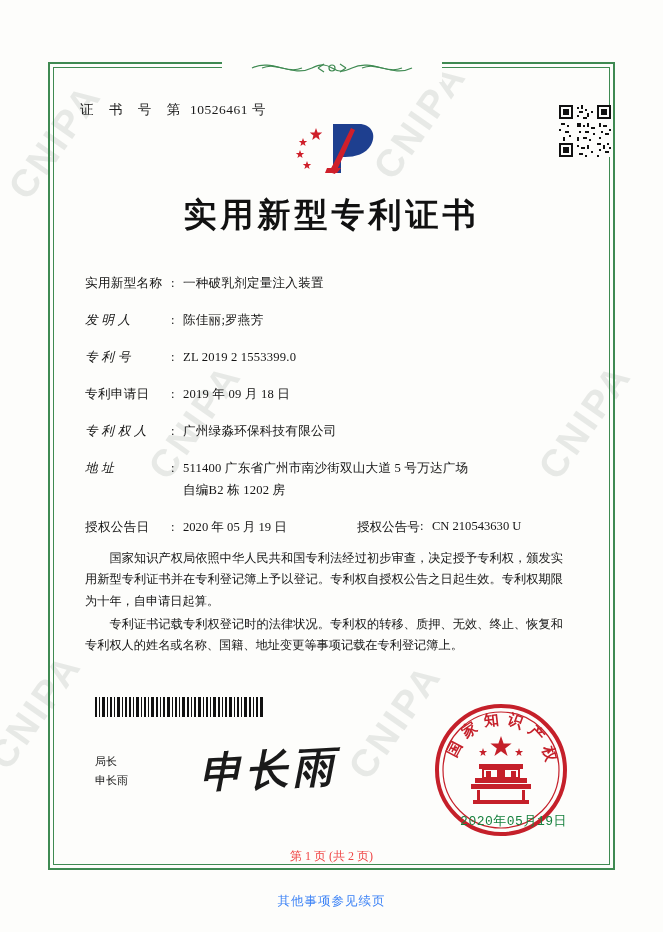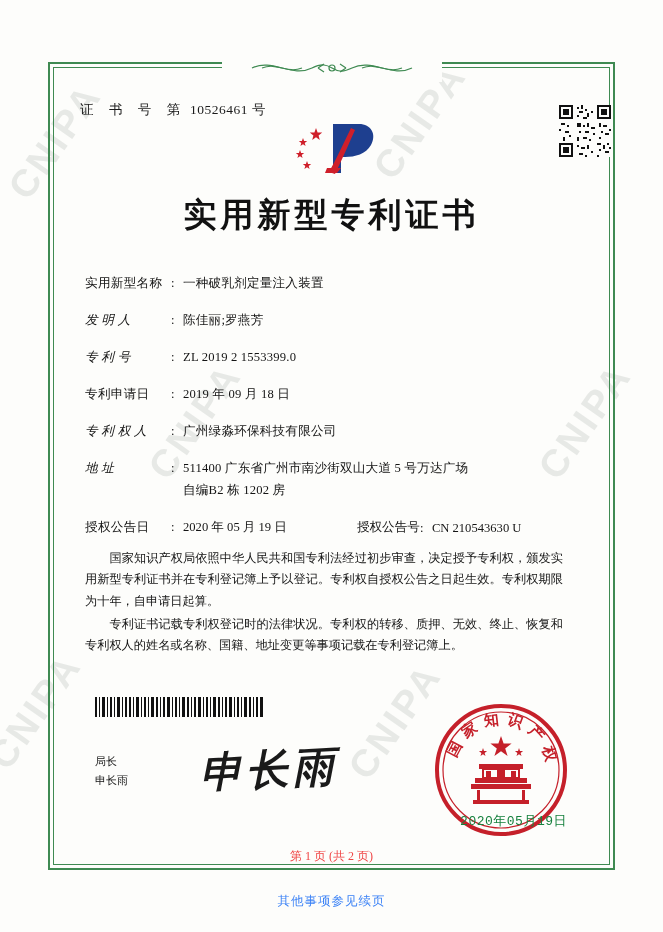--- a/index.html
+++ b/index.html
@@ -135,21 +135,21 @@
   .f-label.spaced {
     display: flex;
     justify-content: space-between;
     font-style: italic;
   }
   .f-colon { width: 12px; flex: 0 0 12px; }
   .f-value { flex: 1 1 auto; letter-spacing: 0.2px; }
   .f-value .sub { display: block; margin-top: 5px; }
 
   .two-col { display: flex; }
-  .two-col .col2 { margin-left: 70px; display: flex; align-items: flex-end; }
+  .two-col .col2 { margin-left: 70px; display: flex; }
 
   .paragraphs {
     position: absolute;
     left: 85px;
     top: 548px;
     width: 478px;
     z-index: 5;
     font-size: 12.2px;
     line-height: 1.75;
     color: #151515;

